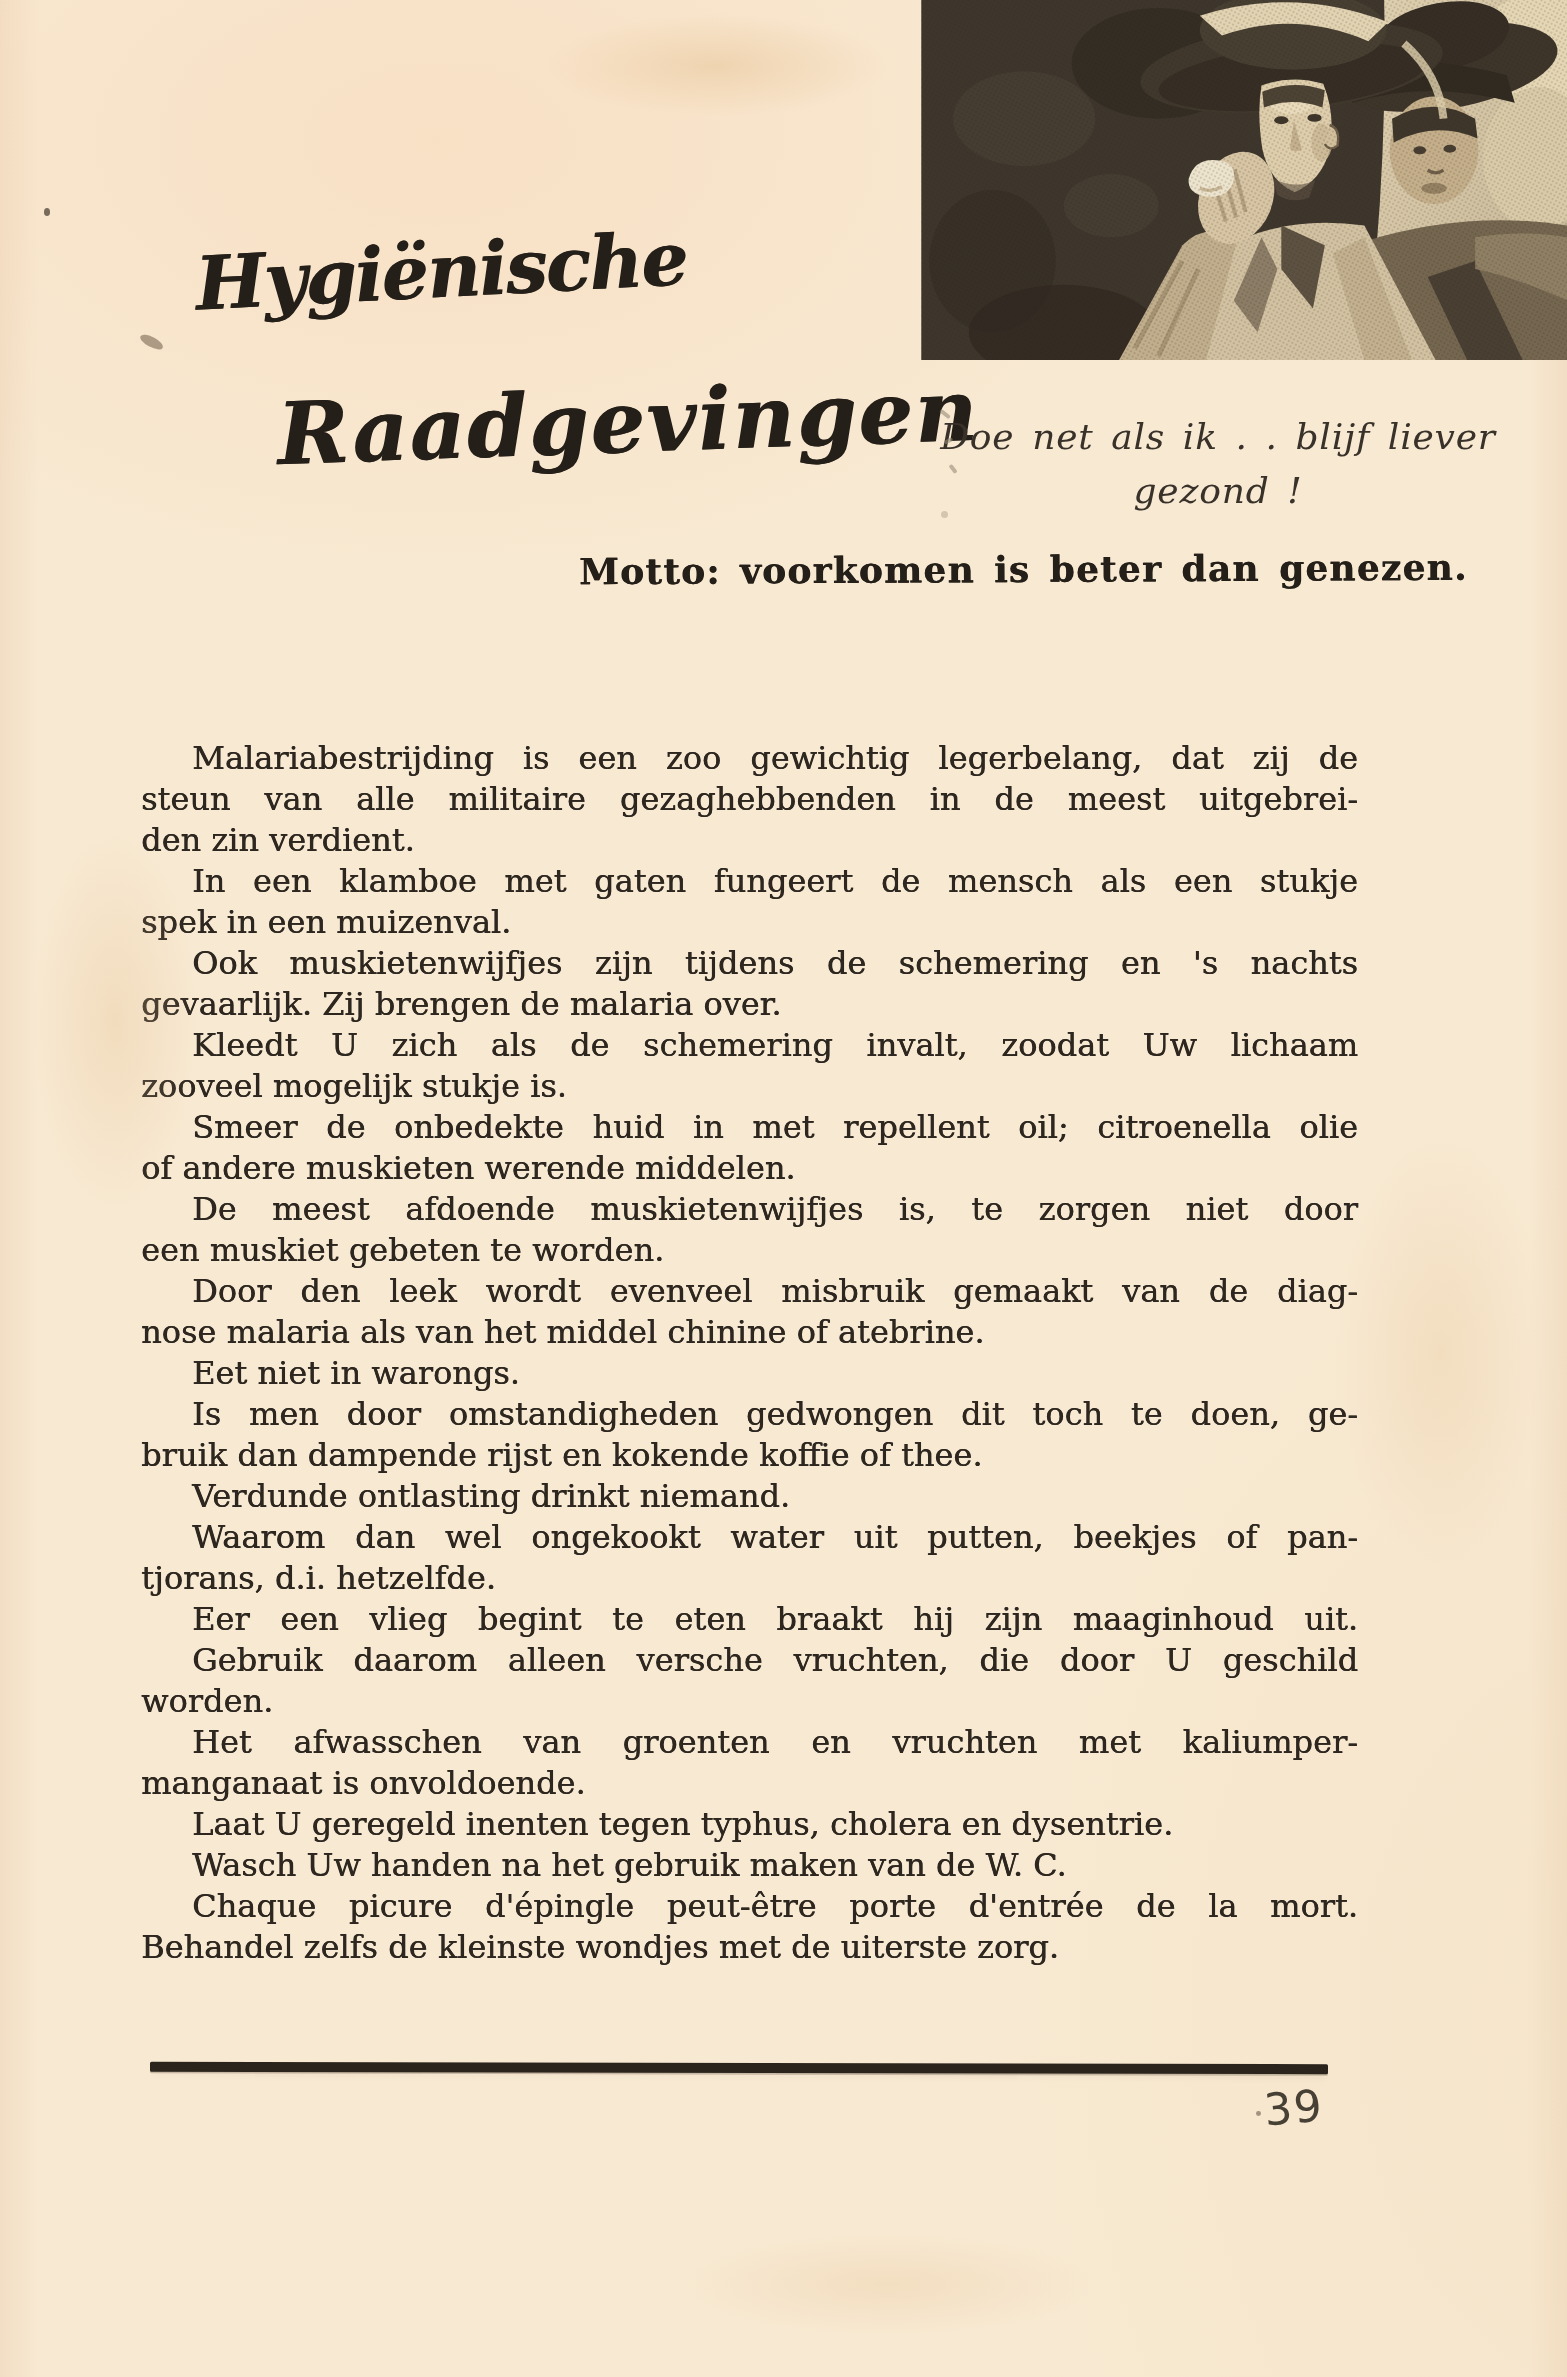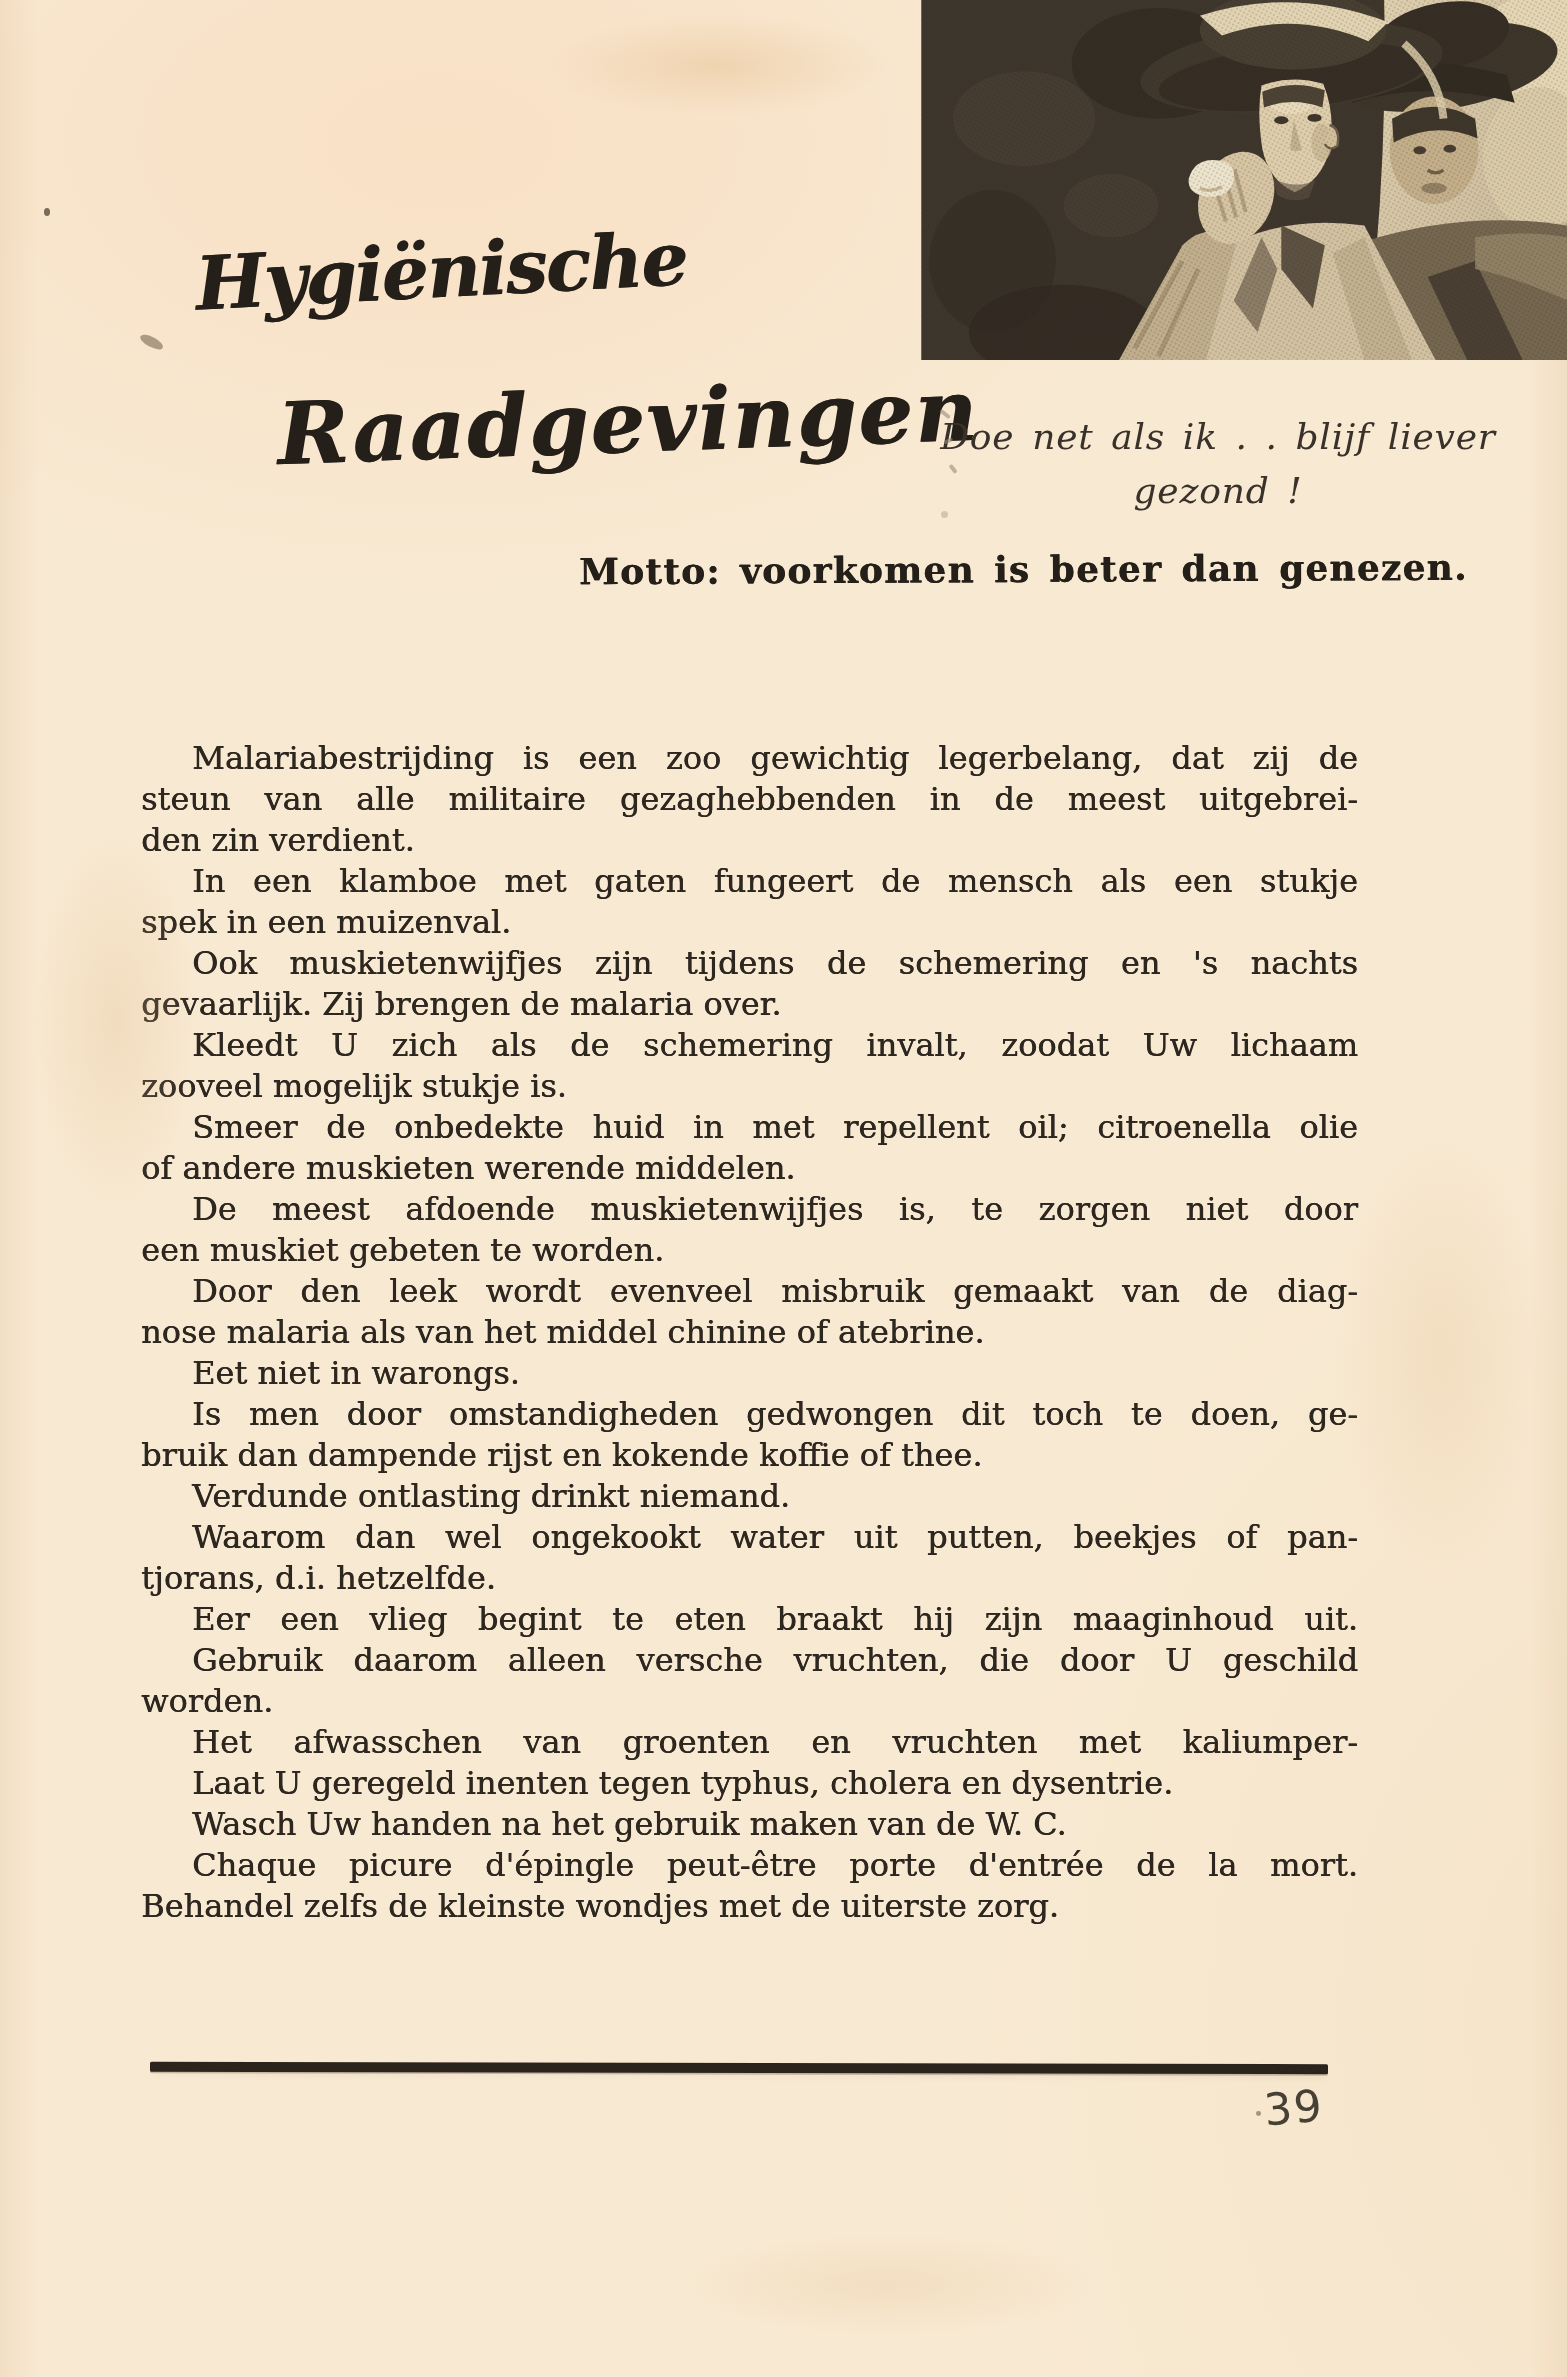--- a/index.html
+++ b/index.html
@@ -162,20 +162,21 @@
       <div class="line indent last">Eet niet in warongs.</div>
       <div class="line indent">Is men door omstandigheden gedwongen dit toch te doen, ge-</div>
       <div class="line last">bruik dan dampende rijst en kokende koffie of thee.</div>
       <div class="line indent last">Verdunde ontlasting drinkt niemand.</div>
       <div class="line indent">Waarom dan wel ongekookt water uit putten, beekjes of pan-</div>
       <div class="line last">tjorans, d.i. hetzelfde.</div>
       <div class="line indent">Eer een vlieg begint te eten braakt hij zijn maaginhoud uit.</div>
       <div class="line indent">Gebruik daarom alleen versche vruchten, die door U geschild</div>
       <div class="line last">worden.</div>
       <div class="line indent">Het afwasschen van groenten en vruchten met kaliumper-</div>
+      <div class="line last">manganaat is onvoldoende.</div>
       <div class="line indent last">Laat U geregeld inenten tegen typhus, cholera en dysentrie.</div>
       <div class="line indent last">Wasch Uw handen na het gebruik maken van de W. C.</div>
       <div class="line indent">Chaque picure d'épingle peut-être porte d'entrée de la mort.</div>
       <div class="line last">Behandel zelfs de kleinste wondjes met de uiterste zorg.</div>
     </div>
 
   <div class="rule"></div>
   <div class="page-number">39</div>
 
   <div class="stain s1"></div>

